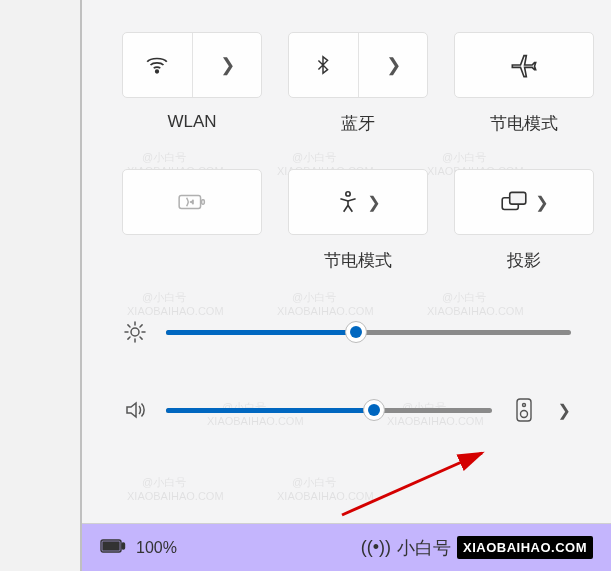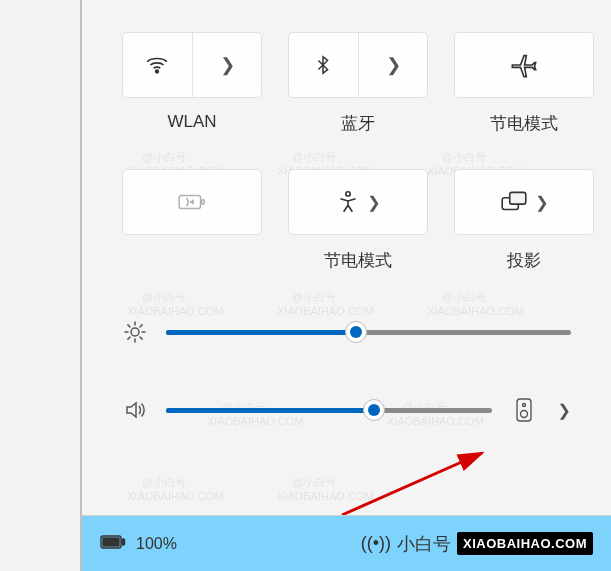--- a/index.html
+++ b/index.html
@@ -140,23 +140,23 @@
     background:#0067c0;
   }
   .slider-right-icon{
     width:28px;height:28px;
     display:flex;align-items:center;justify-content:center;
     color:#555;
   }
   .bottombar {
     position: absolute;
     left: 82px; right: 0; bottom: 0;
-    height: 56px;
+    height: 48px;
     border-top: 1px solid #d0d0d0;
-    background: #7dd3fc;
+    background: #c4b5fd;
     display: flex;
     align-items: center;
     padding: 0 18px;
     justify-content: space-between;
   }
   .battery-wrap{
     display:flex;align-items:center;gap:10px;
     font-size:16px;color:#333;
   }
   .brand {

